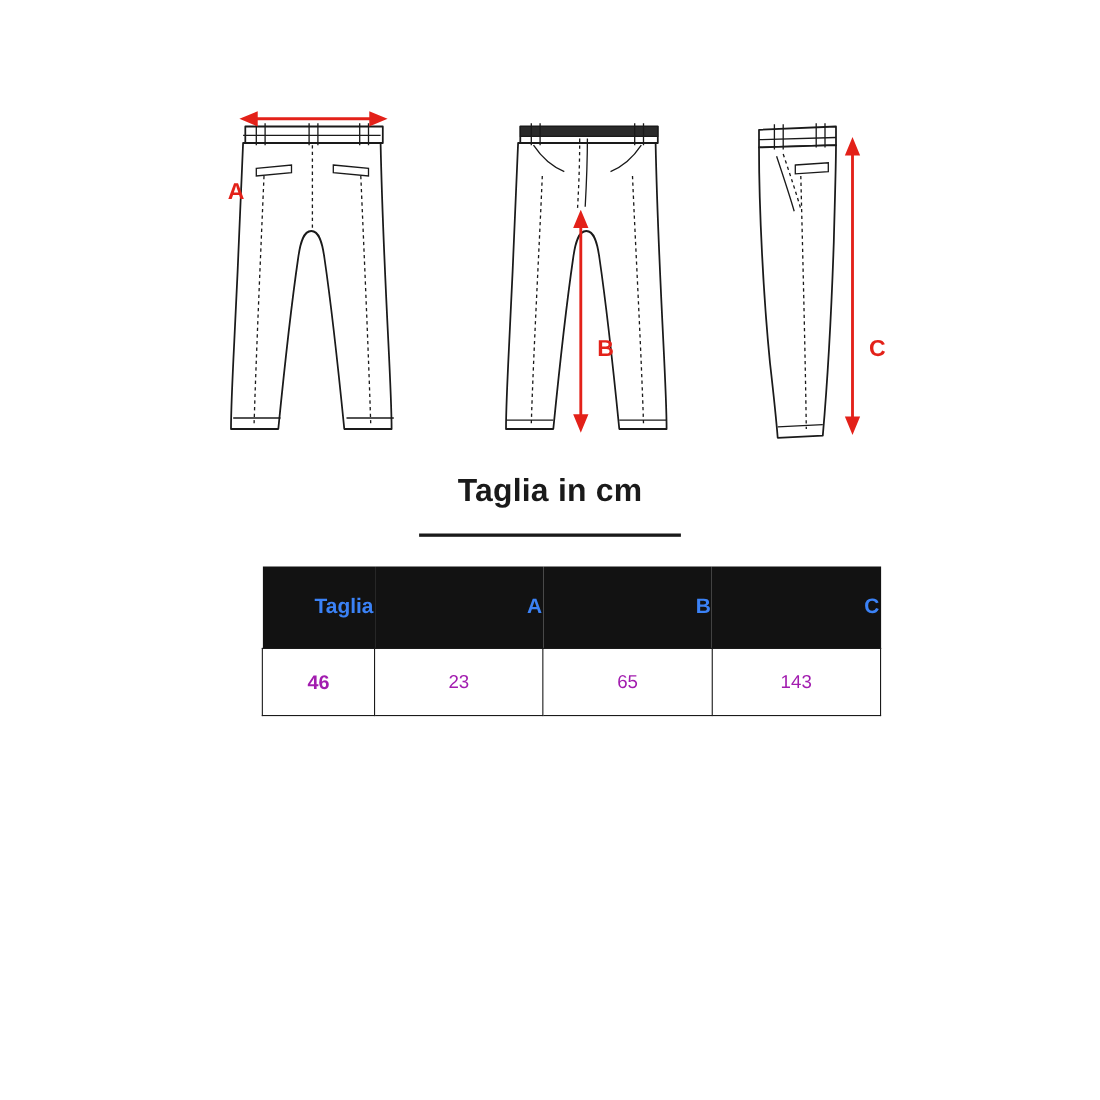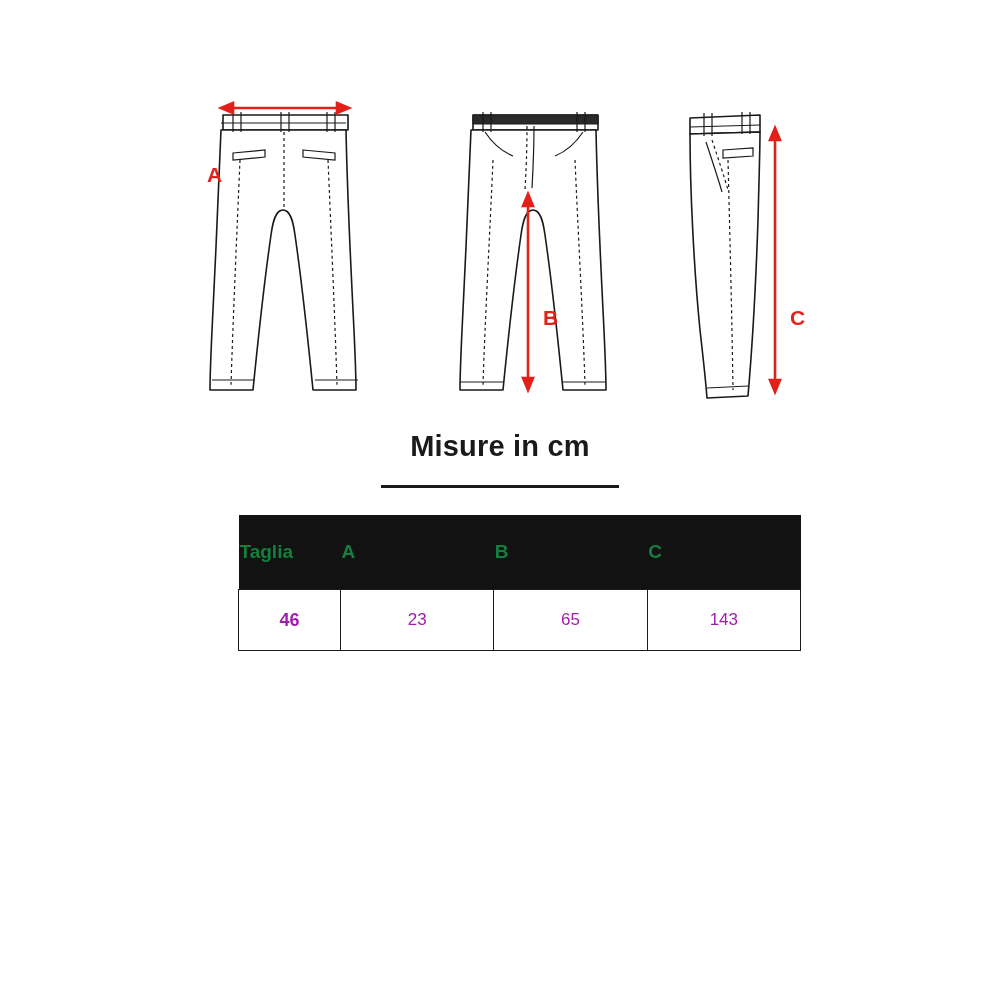--- a/index.html
+++ b/index.html
@@ -77,27 +77,27 @@
     top: 515px;
     width: 563px;
   }
   table.size-table {
     border-collapse: collapse;
     width: 563px;
     table-layout: fixed;
   }
   table.size-table thead th {
     background: #121212;
-    color: #15803d;
+    color: #3b82f6;
     font-size: 19px;
     font-weight: bold;
     height: 72px;
     vertical-align: middle;
     border: none;
-    text-align: left;
+    text-align: right;
   }
   table.size-table thead th.col-size {
     width: 100px;
   }
   table.size-table tbody td {
     border: 1px solid #1a1a1a;
     height: 58px;
     text-align: center;
     vertical-align: middle;
     font-size: 17px;
@@ -219,21 +219,21 @@
         <polygon points="115,332 110,320 120,320"></polygon>
       </g>
     </svg>
 
     <div class="marker marker-a">A</div>
     <div class="marker marker-b">B</div>
     <div class="marker marker-c">C</div>
   </div>
 
   <div class="title-block">
-    <h1 class="title">Misure in cm</h1>
+    <h1 class="title">Taglia in cm</h1>
     <div class="title-rule"></div>
   </div>
 
   <div class="table-wrap">
     <table class="size-table">
       <thead>
         <tr>
           <th class="col-size">Taglia</th>
           <th>A</th>
           <th>B</th>

